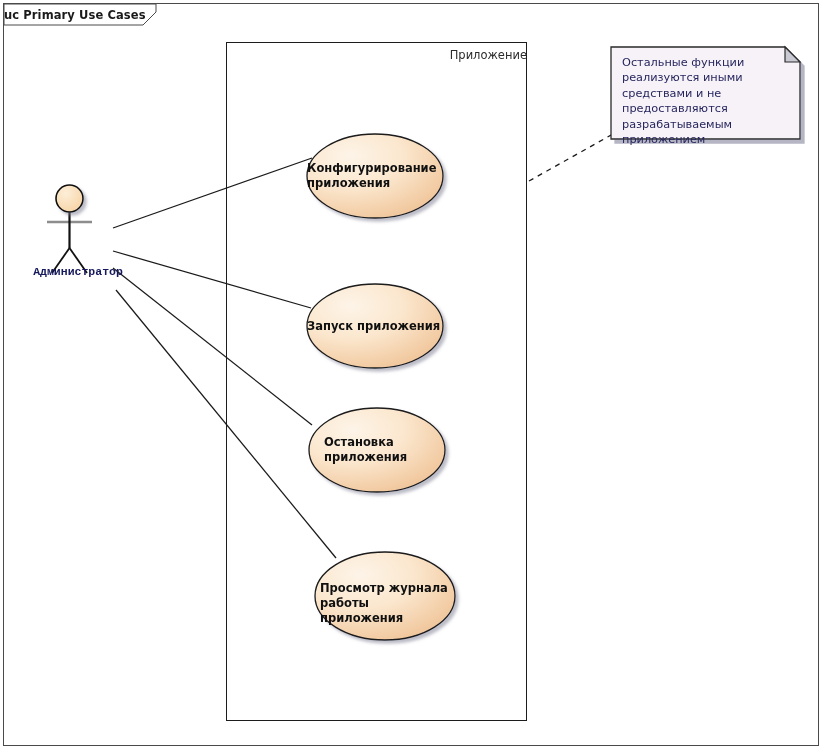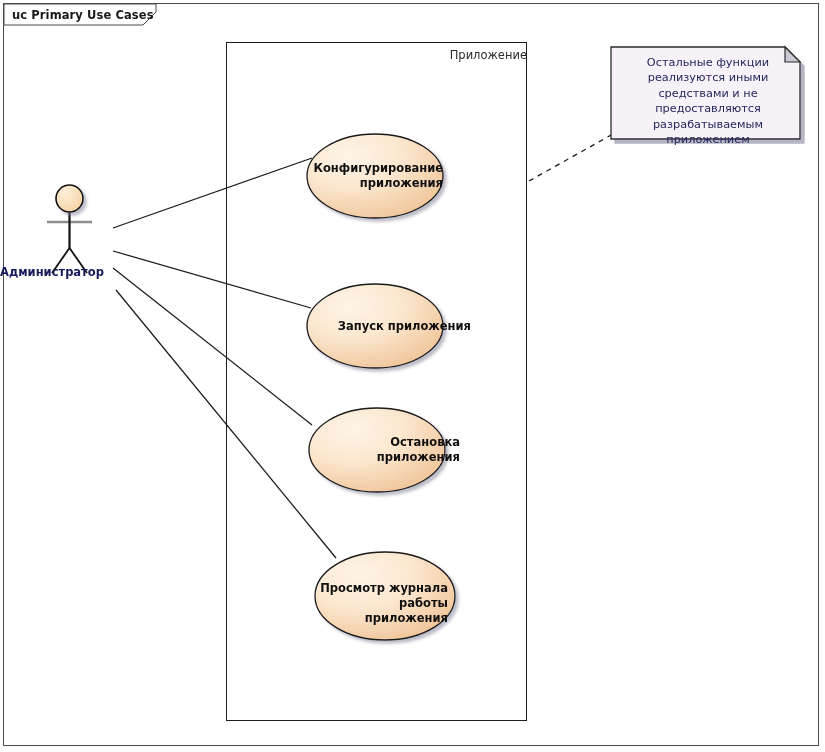--- a/index.html
+++ b/index.html
@@ -17,21 +17,20 @@
     position:absolute;
     left:3px;top:3px;
     width:816px;height:743px;
     border:1px solid #4a4a4a;
     box-sizing:border-box;
     background:transparent;
   }
   #frame-tab-label{
     position:relative;
     z-index:2;
-    padding-left:8px;
     font-size:11.5px;
     font-weight:bold;
     color:#1a1a1a;
     letter-spacing:.1px;
     white-space:nowrap;
   }
 
   
   #boundary{
     position:absolute;
@@ -56,47 +55,48 @@
     position:absolute;left:0;top:0;
     width:825px;height:752px;
     overflow:visible;
     pointer-events:none;
   }
   svg.layer *{pointer-events:auto;}
 
   
   .uc-label{
     position:absolute;
-    text-align:right;
+    text-align:left;
     font-size:11.5px;
     font-weight:bold;
     color:#101010;
     line-height:15px;
     white-space:pre-line;
     pointer-events:none;
   }
 
   
   #actor-label{
     position:absolute;
-    left:0px;top:265px;
+    left:8px;top:265px;
     width:140px;
+    text-align:center;
     font-size:11.5px;
     font-weight:bold;
     color:#16195c;
     white-space:nowrap;
+    font-family:Liberation Mono, monospace;
   }
   #note-text{
     position:absolute;
     left:622px;top:55px;
     width:172px;
     font-size:11.3px;
     color:#26265e;
     line-height:15.4px;
-    text-align:center;
   }
 </style>
 </head>
 <body>
 
 <div id="canvas">
 
   <div id="frame"></div>
 
   <svg class="layer">

